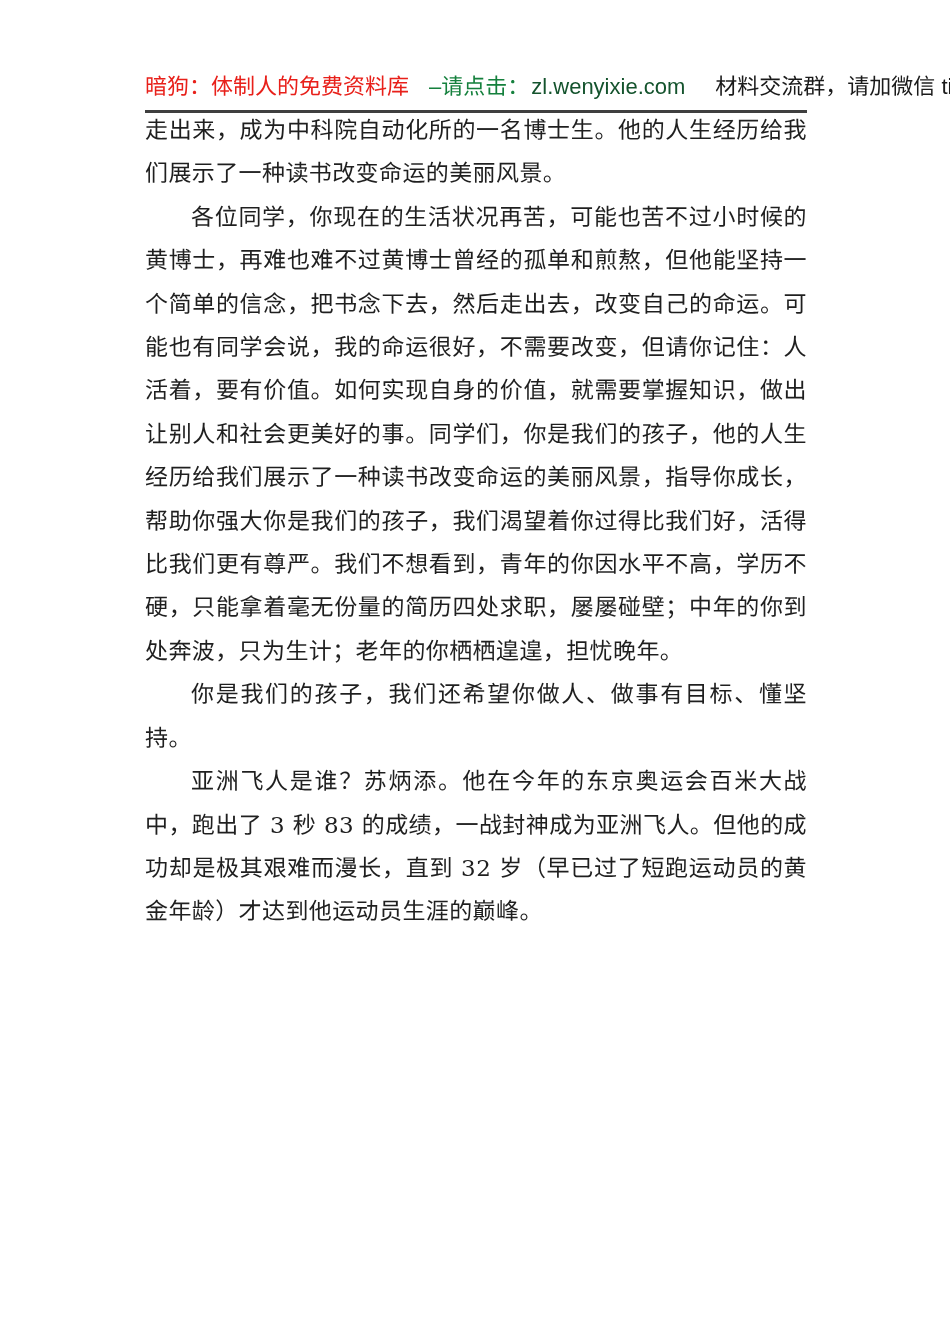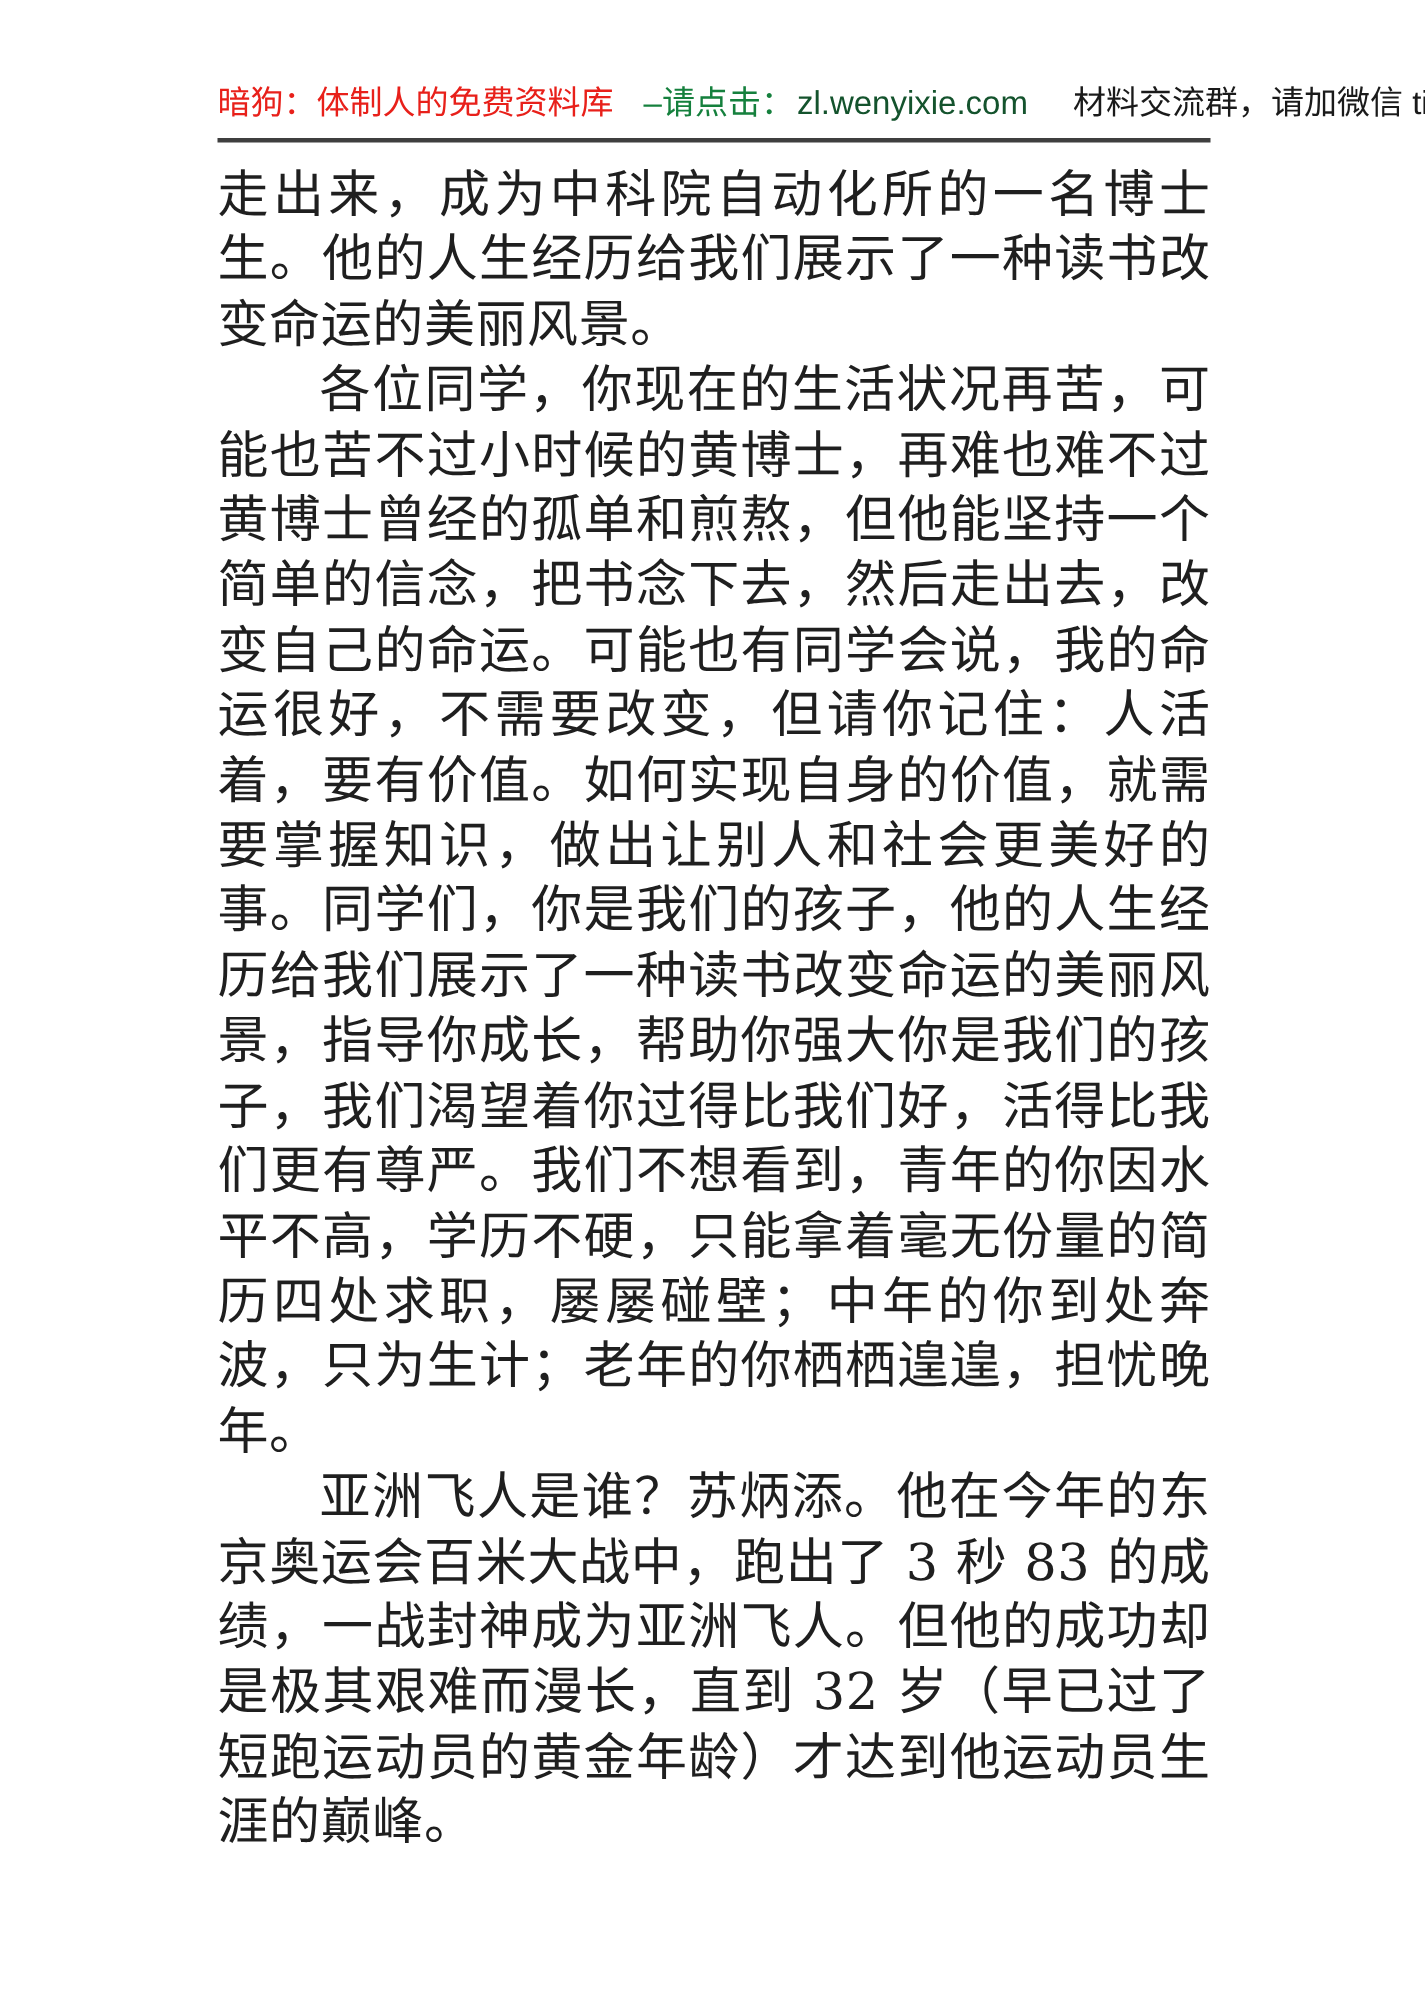--- a/index.html
+++ b/index.html
@@ -18,21 +18,21 @@
     position: absolute;
     left: 145px;
     top: 0;
     width: 662px;
     height: 1344px;
   }
   
   .header {
     position: absolute;
     left: 0;
-    top: 50px;
+    top: 68px;
     width: 662px;
     padding-bottom: 10px;
     border-bottom: 3px solid #3f3f3f;
     display: flex;
     align-items: baseline;
     white-space: nowrap;
     font-family: "Liberation Sans", "DejaVu Sans", sans-serif;
     font-size: 22px;
     font-weight: 500;
     color: #1a1a1a;
@@ -40,21 +40,21 @@
   .brand   { color: #e8201a; }
   .dashcta { color: #15803d; margin-left: 20px; }
   .weblink { color: #14532d; text-decoration: none; margin-left: 2px; }
   .groupnote { color: #1a1a1a; margin-left: 30px; }
   
   .doc {
     position: absolute;
     left: 0;
     top: 109px;
     width: 662px;
-    font-size: 34px;
+    font-size: 23px;
     line-height: 43.4px;
     letter-spacing: 0.4px;
     color: #1f1f1f;
     text-align: justify;
   }
   .doc p.para {
     margin: 0;
     padding: 0;
   }
   .doc p.para.indent {
@@ -70,16 +70,17 @@
     <span class="brand">暗狗：体制人的免费资料库</span>
     <span class="dashcta">–请点击：</span>
     <a class="weblink" href="#">zl.wenyixie.com</a>
     <span class="groupnote">材料交流群，请加微信 tizhisiri</span>
   </div>
 
   <div class="doc">
 
   <p class="para">走出来，成为中科院自动化所的一名博士生。他的人生经历给我们展示了一种读书改变命运的美丽风景。</p>
       <p class="para indent">各位同学，你现在的生活状况再苦，可能也苦不过小时候的黄博士，再难也难不过黄博士曾经的孤单和煎熬，但他能坚持一个简单的信念，把书念下去，然后走出去，改变自己的命运。可能也有同学会说，我的命运很好，不需要改变，但请你记住：人活着，要有价值。如何实现自身的价值，就需要掌握知识，做出让别人和社会更美好的事。同学们，你是我们的孩子，他的人生经历给我们展示了一种读书改变命运的美丽风景，指导你成长，帮助你强大你是我们的孩子，我们渴望着你过得比我们好，活得比我们更有尊严。我们不想看到，青年的你因水平不高，学历不硬，只能拿着毫无份量的简历四处求职，屡屡碰壁；中年的你到处奔波，只为生计；老年的你栖栖遑遑，担忧晚年。</p>
+      <p class="para indent">你是我们的孩子，我们还希望你做人、做事有目标、懂坚持。</p>
       <p class="para indent">亚洲飞人是谁？苏炳添。他在今年的东京奥运会百米大战中，跑出了 3 秒 83 的成绩，一战封神成为亚洲飞人。但他的成功却是极其艰难而漫长，直到 32 岁（早已过了短跑运动员的黄金年龄）才达到他运动员生涯的巅峰。</p>
     </div>
 
 </div>
 
 </body></html>

